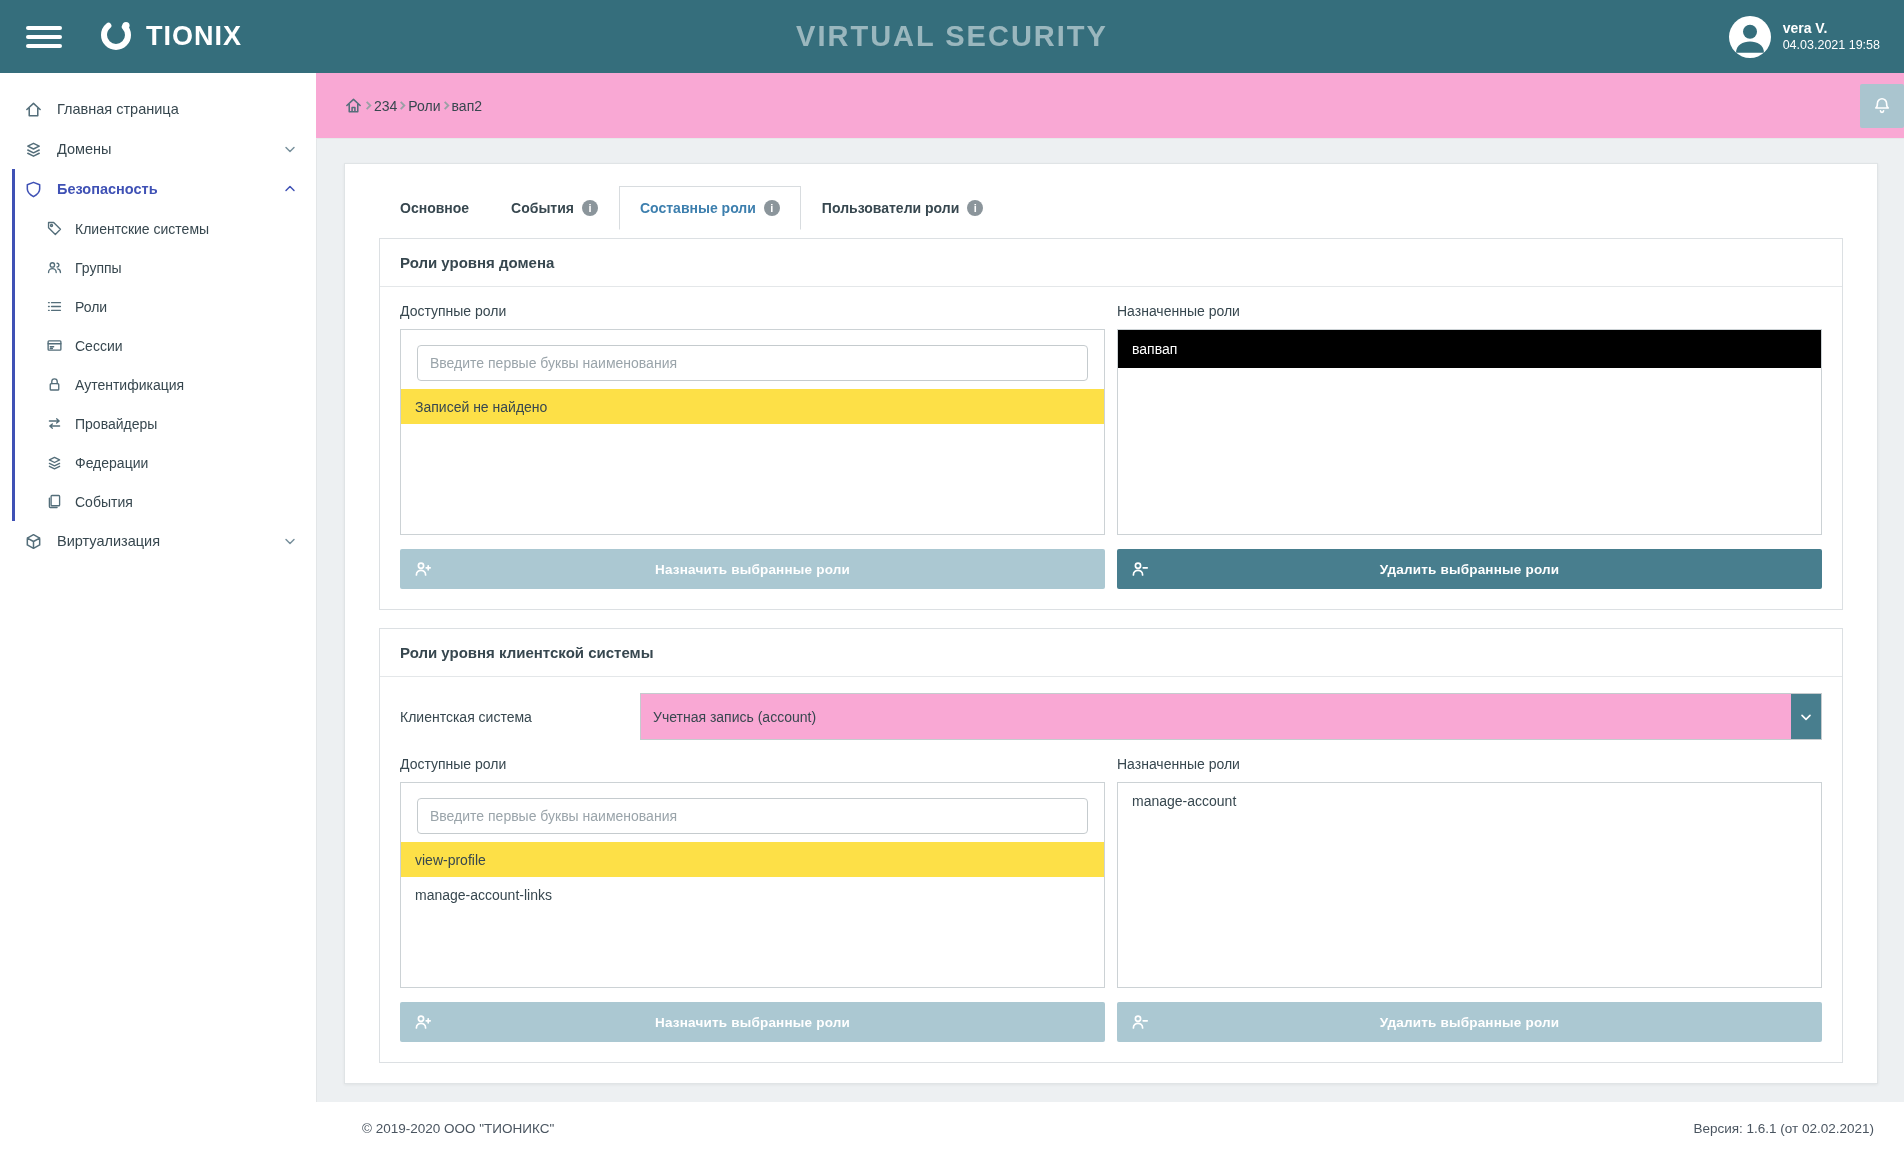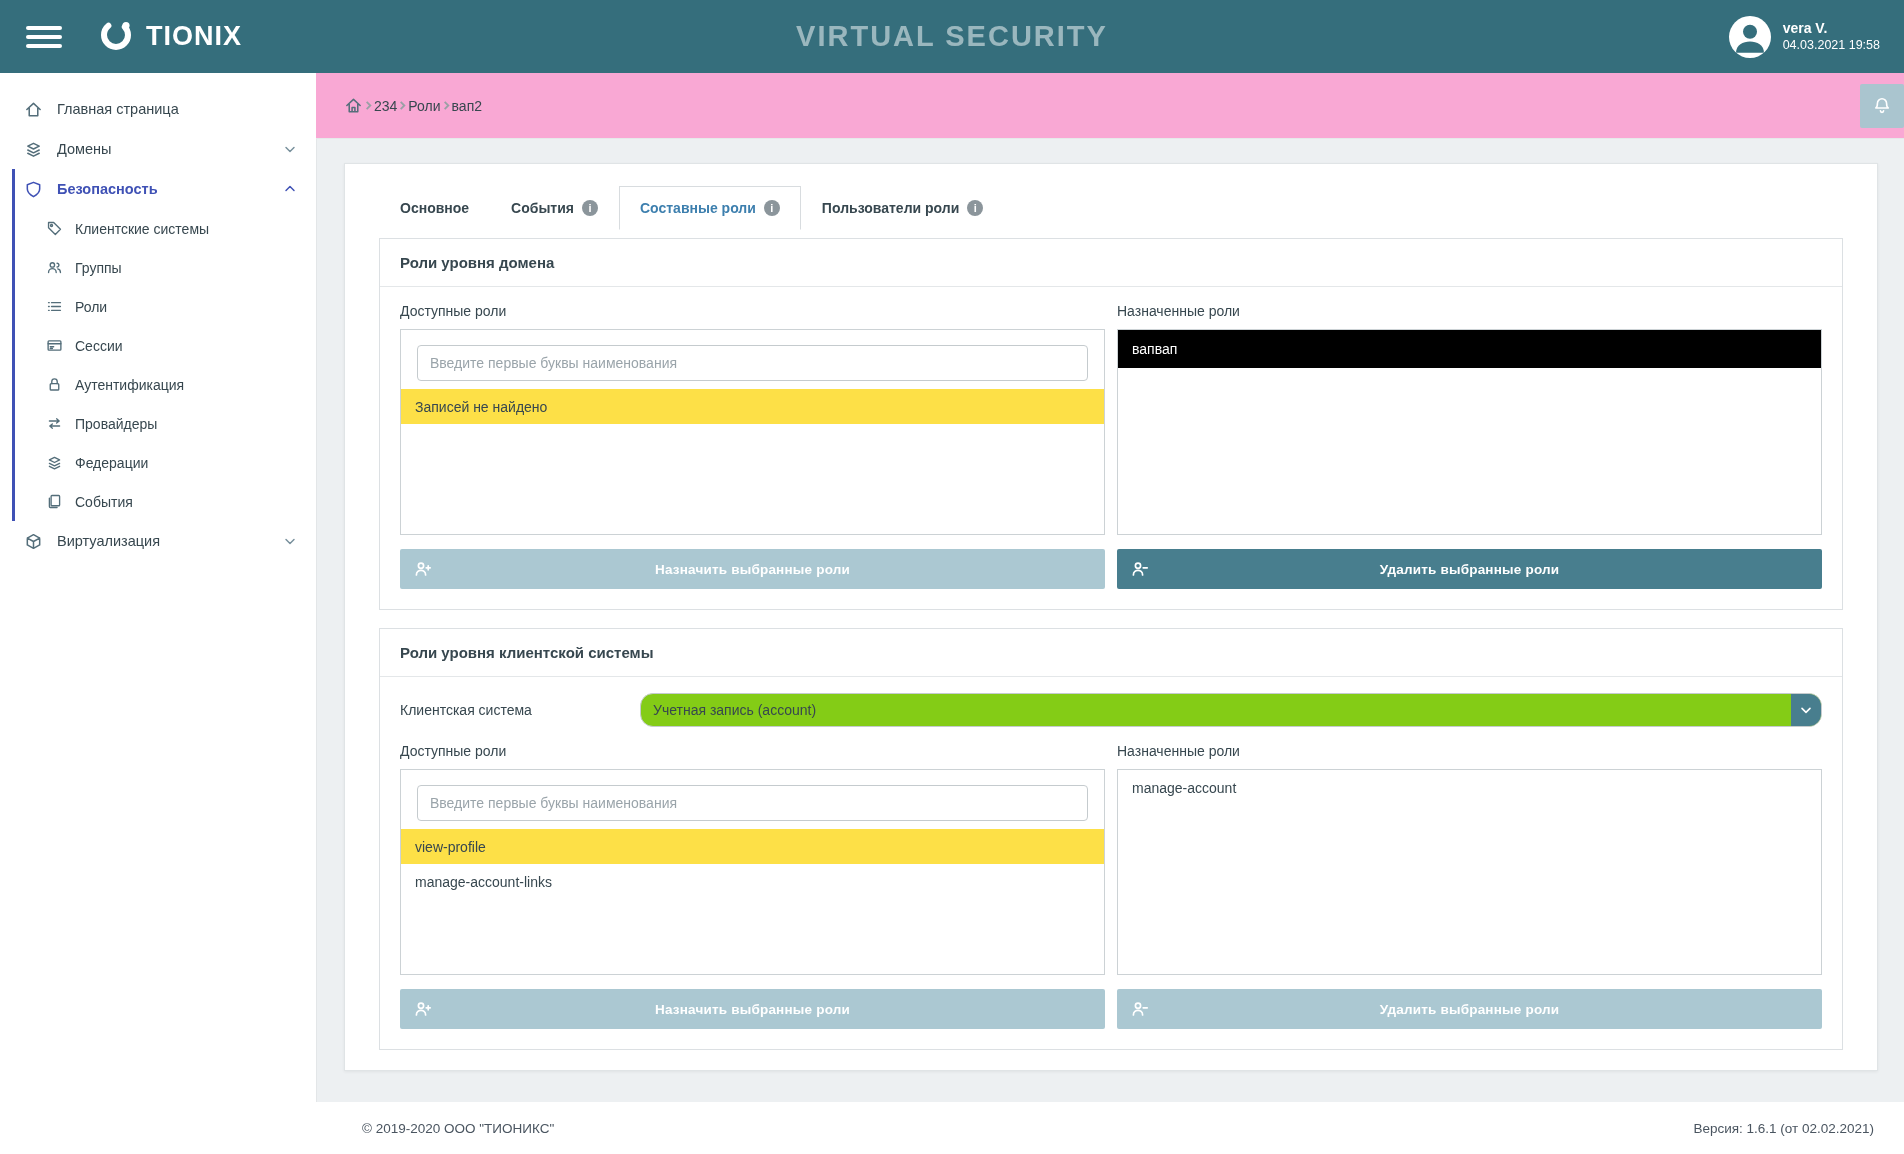--- a/index.html
+++ b/index.html
@@ -85,21 +85,21 @@
   .action-btn { margin-top:14px; width:100%; height:40px; border:none; display:flex; align-items:center;
     color:#fff; font-size:13.5px; font-weight:bold; font-family:inherit; cursor:pointer; border-radius:2px; padding:0; }
   .action-btn .bicon { margin-left:14px; display:flex; }
   .action-btn .bicon svg { width:18px; height:18px; stroke:#fff; fill:none; stroke-width:1.7; stroke-linecap:round; stroke-linejoin:round; }
   .action-btn .blabel { flex:1; text-align:center; margin-right:32px; letter-spacing:.2px; }
   .btn-enabled { background:#487e8e; }
   .btn-disabled { background:#abc8d2; cursor:default; }
 
   .select-row { display:flex; align-items:center; margin-top:16px; }
   .select-label { width:240px; font-size:14px; flex-shrink:0; }
-  .select { flex:1; height:34px; border:1px solid #c5cbce; border-radius:13px; background:#84cc16;
+  .select { flex:1; height:47px; border:1px solid #c5cbce; border-radius:0; background:#f9a8d4;
     display:flex; align-items:center; cursor:pointer; overflow:hidden; }
   .select-value { flex:1; padding:0 12px; font-size:14px; }
   .select-addon { width:30px; align-self:stretch; background:#487e8e; display:flex; align-items:center; justify-content:center; }
   .select-addon svg { width:16px; height:16px; stroke:#fff; fill:none; stroke-width:2; stroke-linecap:round; stroke-linejoin:round; }
 
   
   .footer { height:52px; background:#fff; display:flex; align-items:center; justify-content:space-between;
     padding:0 30px 0 46px; font-size:13.5px; color:#4a5560; flex-shrink:0; }
 </style>
 </head>

